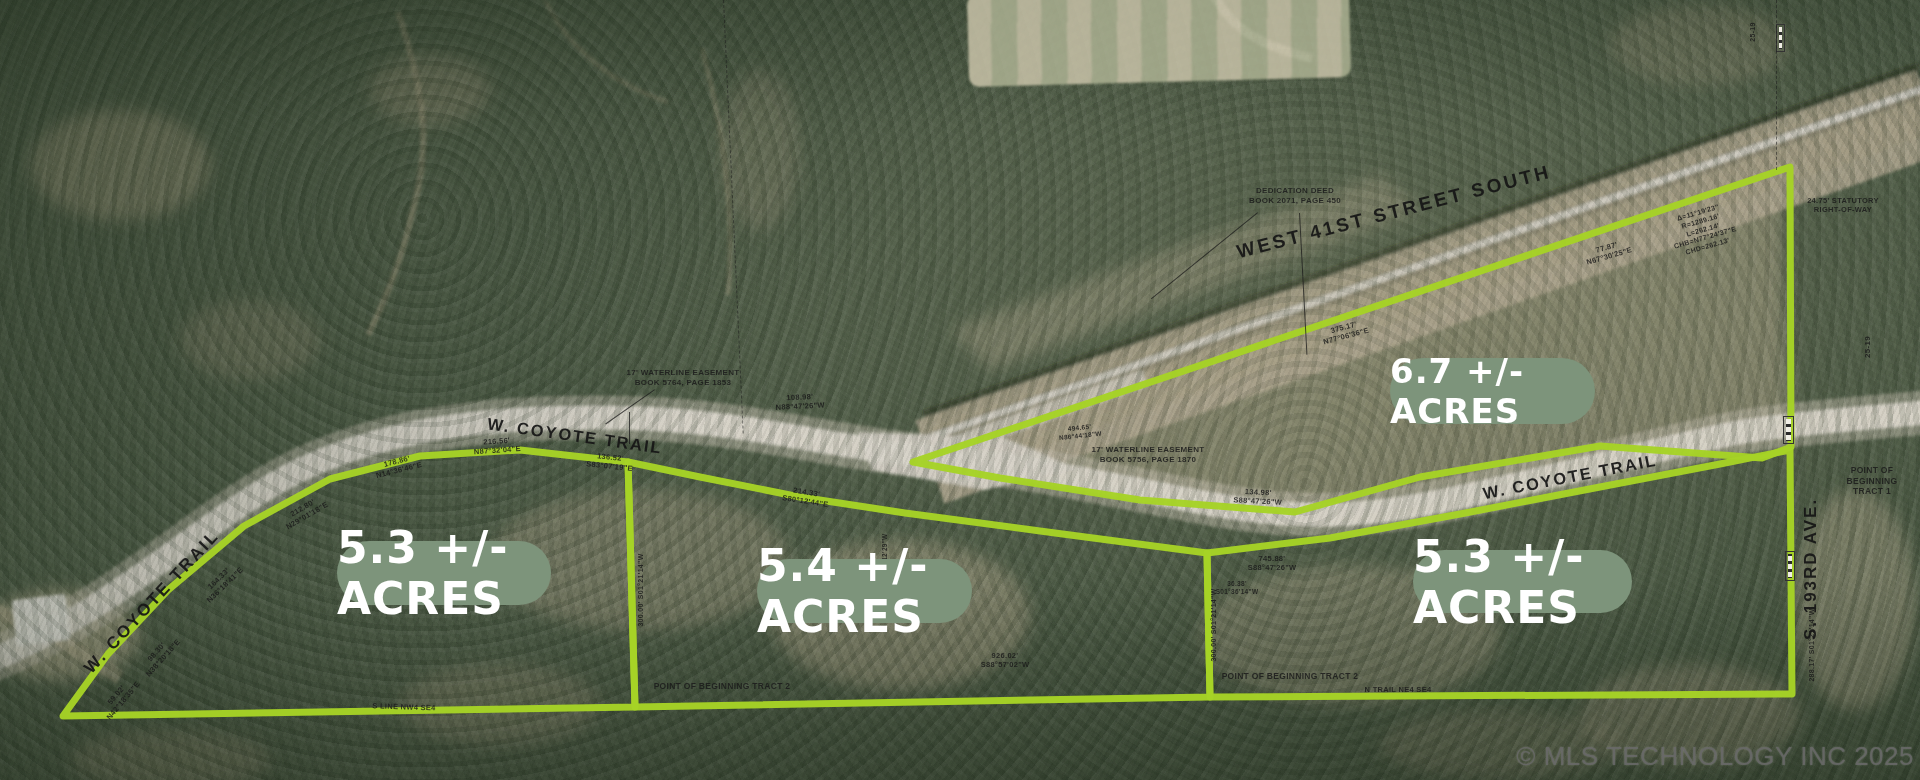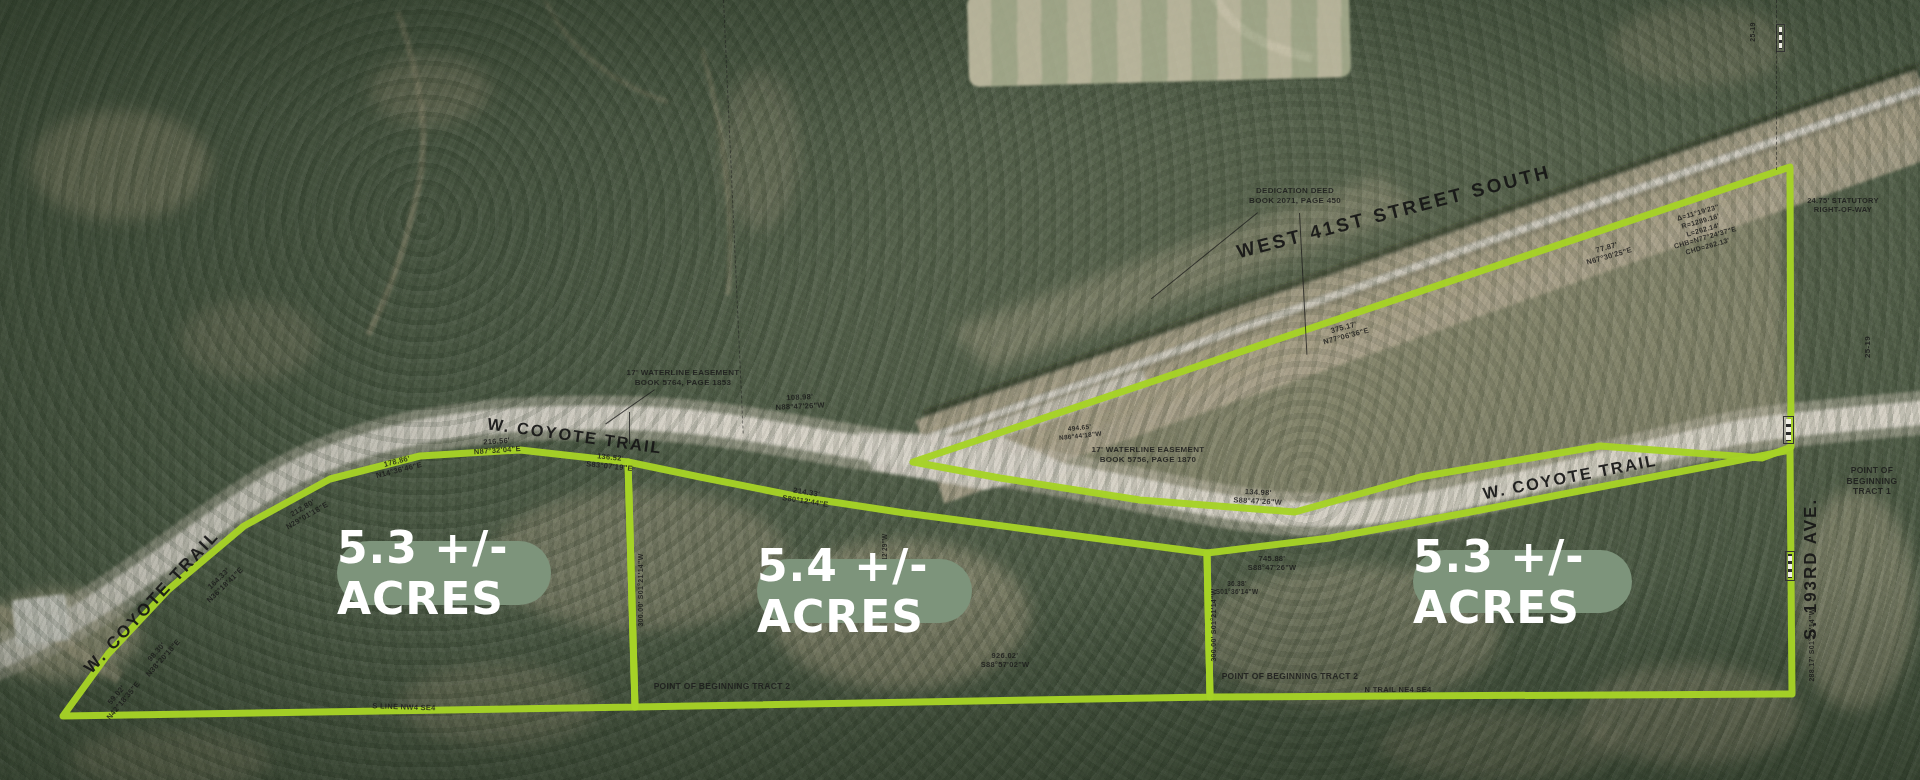--- a/index.html
+++ b/index.html
@@ -188,15 +188,17 @@
     </div>
 
   <span id="lbl-coyote-left" class="road-label" style="color: rgb(22, 22, 22);">W. COYOTE TRAIL</span>
   <span id="lbl-coyote-mid" class="road-label" style="color: rgb(22, 22, 22);">W. COYOTE TRAIL</span>
   <span id="lbl-coyote-right" class="road-label" style="color: rgb(22, 22, 22);">W. COYOTE TRAIL</span>
   <span id="lbl-west41" class="road-label" style="color: rgb(22, 22, 22);">WEST 41ST STREET SOUTH</span>
   <span id="lbl-s193" class="road-label" style="color: rgb(22, 22, 22);">S. 193RD AVE.</span>
 
   <div id="badge-west" class="badge" style="background: rgb(125, 148, 123); color: rgb(255, 255, 255);">5.3 +/- ACRES</div>
   <div id="badge-middle" class="badge" style="background: rgb(125, 148, 123); color: rgb(255, 255, 255);">5.4 +/- ACRES</div>
+  <div id="badge-northeast" class="badge" style="background: rgb(125, 148, 123); color: rgb(255, 255, 255);">6.7 +/- ACRES</div>
   <div id="badge-east" class="badge" style="background: rgb(125, 148, 123); color: rgb(255, 255, 255);">5.3 +/- ACRES</div>
 
+  <div id="watermark">© MLS TECHNOLOGY INC 2025</div>
 </div>
 
 </body></html>

